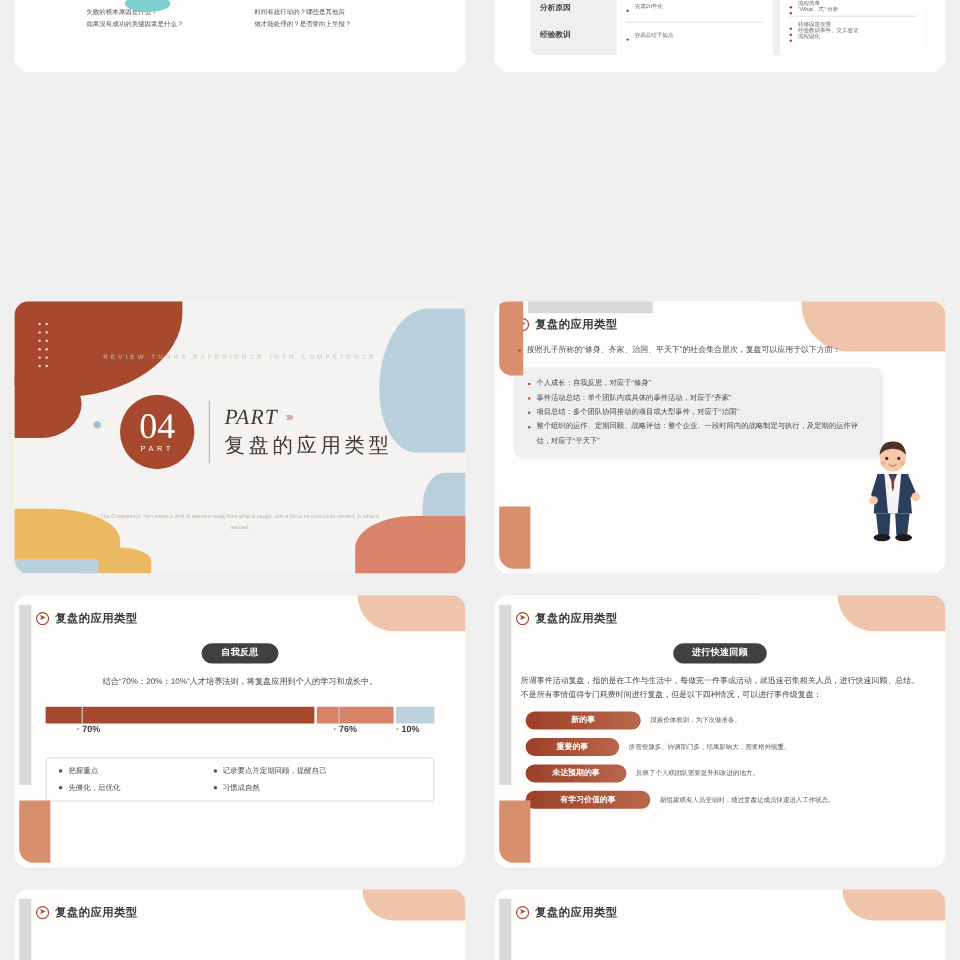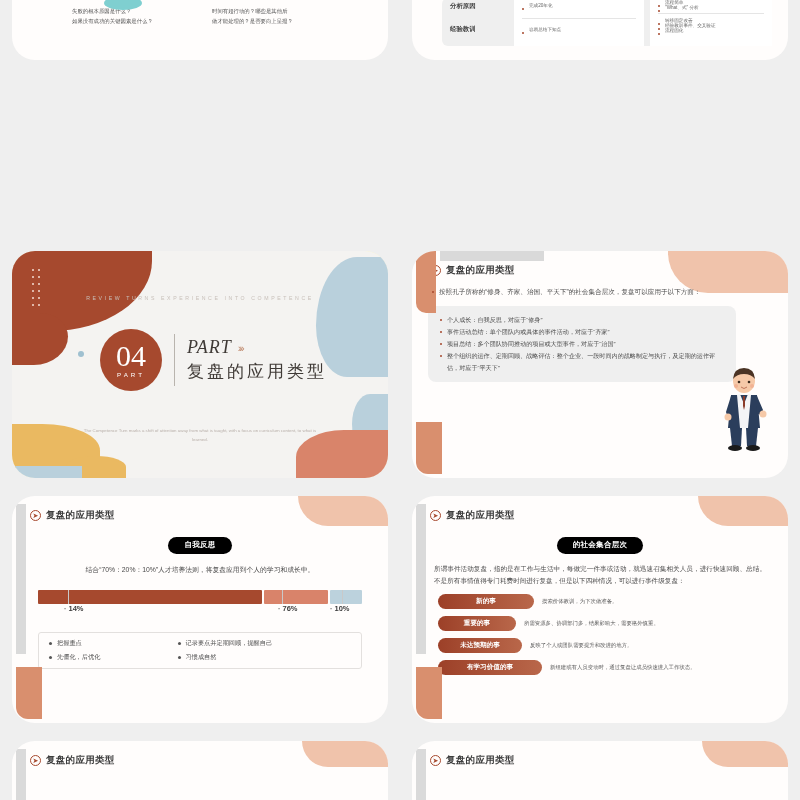--- a/index.html
+++ b/index.html
@@ -22,21 +22,21 @@
     position: relative;
     width: 400px; height: 245px;
     overflow: hidden;
     background: #efefef;
     padding: 5px 6px;
   }
   .card {
     position: absolute;
     left: 12px; right: 12px; top: 6px; bottom: 12px;
     background: #fffdfc;
-    border-radius: 23px;
+    border-radius: 12px;
     overflow: hidden;
   }
   
   .deco { position: absolute; pointer-events: none; }
   .deco-tl {
     left: 4px; top: 0px; width: 20px; height: 62px;
     background: #d98f6e; border-radius: 0 0 0 10px;
   }
   .deco-bl {
     left: 4px; bottom: 4px; width: 26px; height: 52px;
@@ -59,21 +59,21 @@
   .head-ico {
     width: 11px; height: 11px; border-radius: 50%;
     border: 1.6px solid #a6492e;
     display: flex; align-items: center; justify-content: center;
     color: #a6492e; font-size: 7px; line-height: 1;
   }
   .head-txt { font-size: 9.5px; font-weight: bold; color: #3b3b3b; letter-spacing: .3px; }
 
   .pill {
     display: inline-block;
-    background: #000000; color: #fff;
+    background: #404040; color: #fff;
     border-radius: 20px;
     font-size: 7.5px; font-weight: bold;
     padding: 3.5px 16px;
     letter-spacing: .3px;
     white-space: nowrap;
   }
   .pill-wide {
     display: block; text-align: center;
     background: linear-gradient(90deg,#9c4028,#b25a3c 60%,#c6785c);
     color: #fff; border-radius: 20px;
@@ -319,21 +319,21 @@
       </div>
       <div class="center body-p" style="margin-top:10px; text-align:center; font-size:6.8px;">结合“70%：20%：10%”人才培养法则，将复盘应用到个人的学习和成长中。</div>
 
       <div class="bars">
         <div class="bar" style="flex:70; background:#a6492e;"></div>
         <div class="bar" style="flex:20; background:#d9836a;"></div>
         <div class="bar" style="flex:10; background:#bcd2dd;"></div>
       </div>
       <div class="bar-lbls">
         <div class="tick" style="left:30px;"></div>
-        <div class="bl" style="left:26px;">14%</div>
+        <div class="bl" style="left:26px;">70%</div>
         <div class="tick" style="left:244px;"></div>
         <div class="bl" style="left:240px;">76%</div>
         <div class="tick" style="left:304px;"></div>
         <div class="bl" style="left:292px;">10%</div>
       </div>
       <div class="listbox">
         <div class="lb-i">把握重点</div>
         <div class="lb-i">记录要点并定期回顾，提醒自己</div>
         <div class="lb-i">先僵化，后优化</div>
         <div class="lb-i">习惯成自然</div>
@@ -344,21 +344,21 @@
   <div class="slide">
     <div class="card">
       <div class="deco deco-gray-left"></div>
       <div class="deco deco-bl"></div>
       <div class="deco deco-tr-peach" style="height:30px;width:90px;"></div>
       <div class="s-head">
         <span class="head-ico">➤</span>
         <span class="head-txt">复盘的应用类型</span>
       </div>
       <div class="center" style="margin-top:11px;">
-        <span class="pill">的社会集合层次</span>
+        <span class="pill">进行快速回顾</span>
       </div>
       <div class="body-p" style="margin:9px 22px 0 22px;">所谓事件活动复盘，指的是在工作与生活中，每做完一件事或活动，就迅速召集相关人员，进行快速回顾、总结。不是所有事情值得专门耗费时间进行复盘，但是以下四种情况，可以进行事件级复盘：</div>
 
       <div class="ev-row">
         <div class="ev-badge" style="width:96px;">新的事</div>
         <div class="ev-desc">摸索价体教训，为下次做准备。</div>
       </div>
       <div class="ev-row">
         <div class="ev-badge" style="width:78px;">重要的事</div>
         <div class="ev-desc">所需资源多、协调部门多，结果影响大，需要格外慎重。</div>

